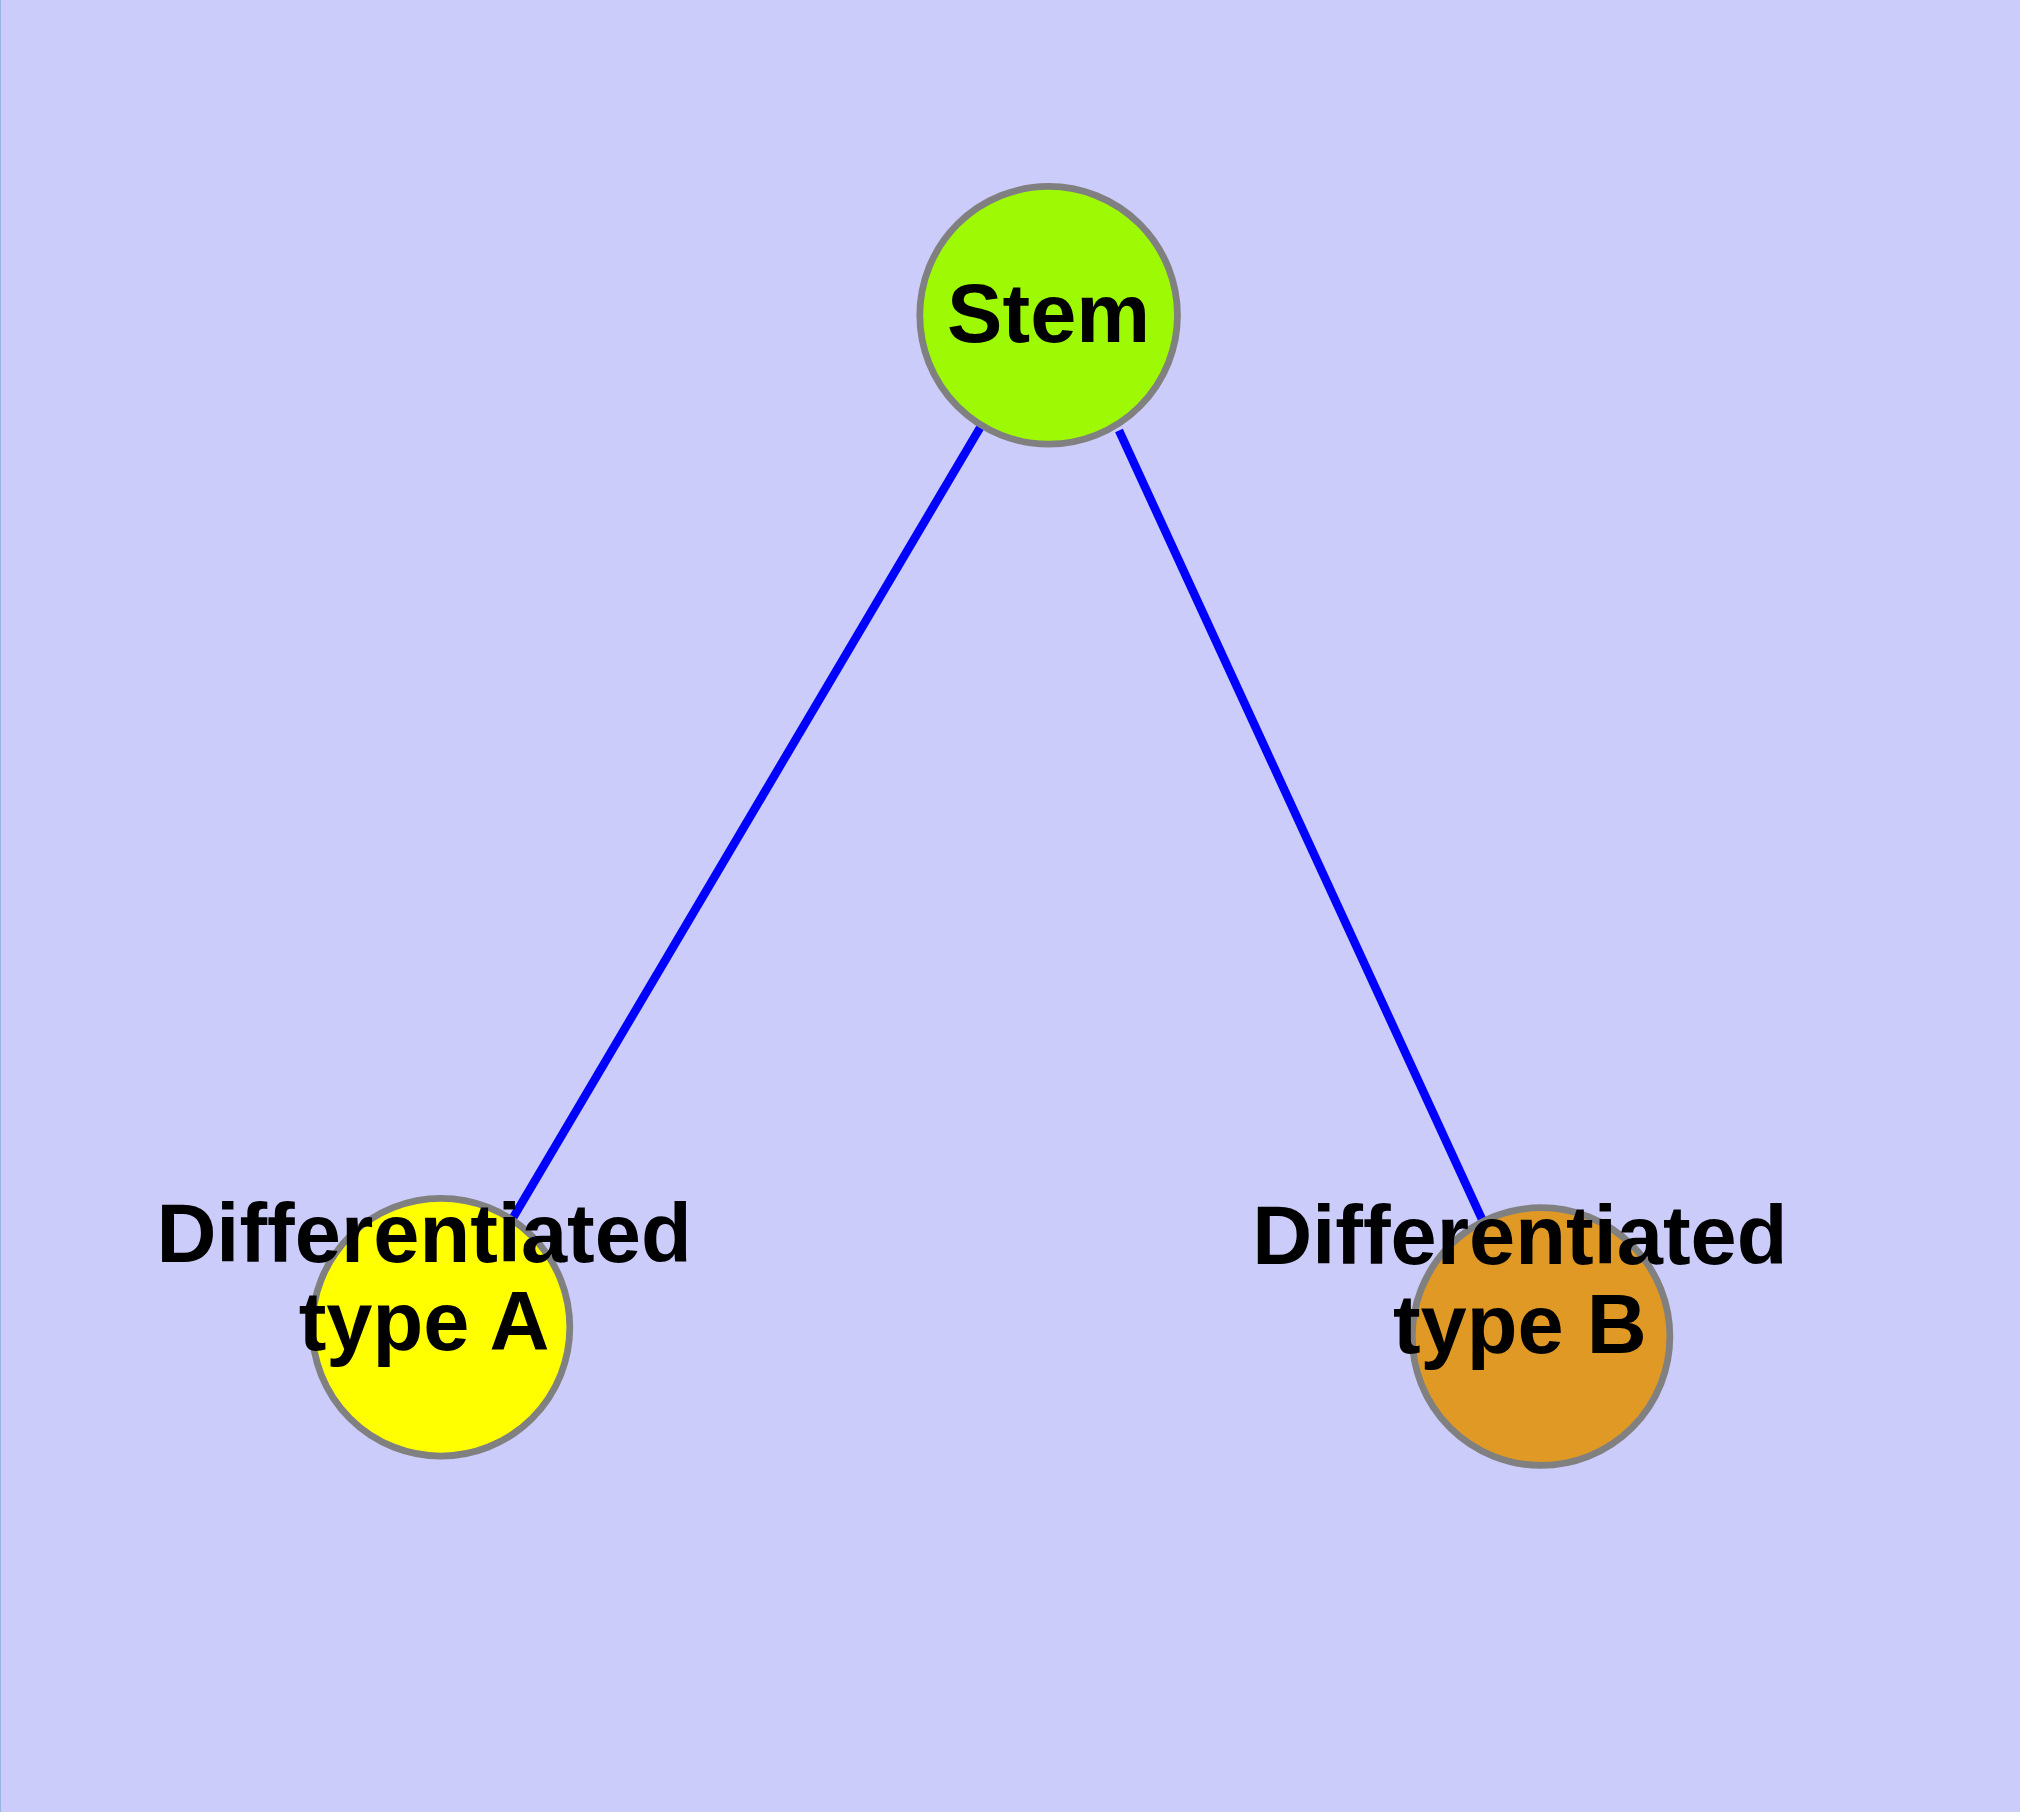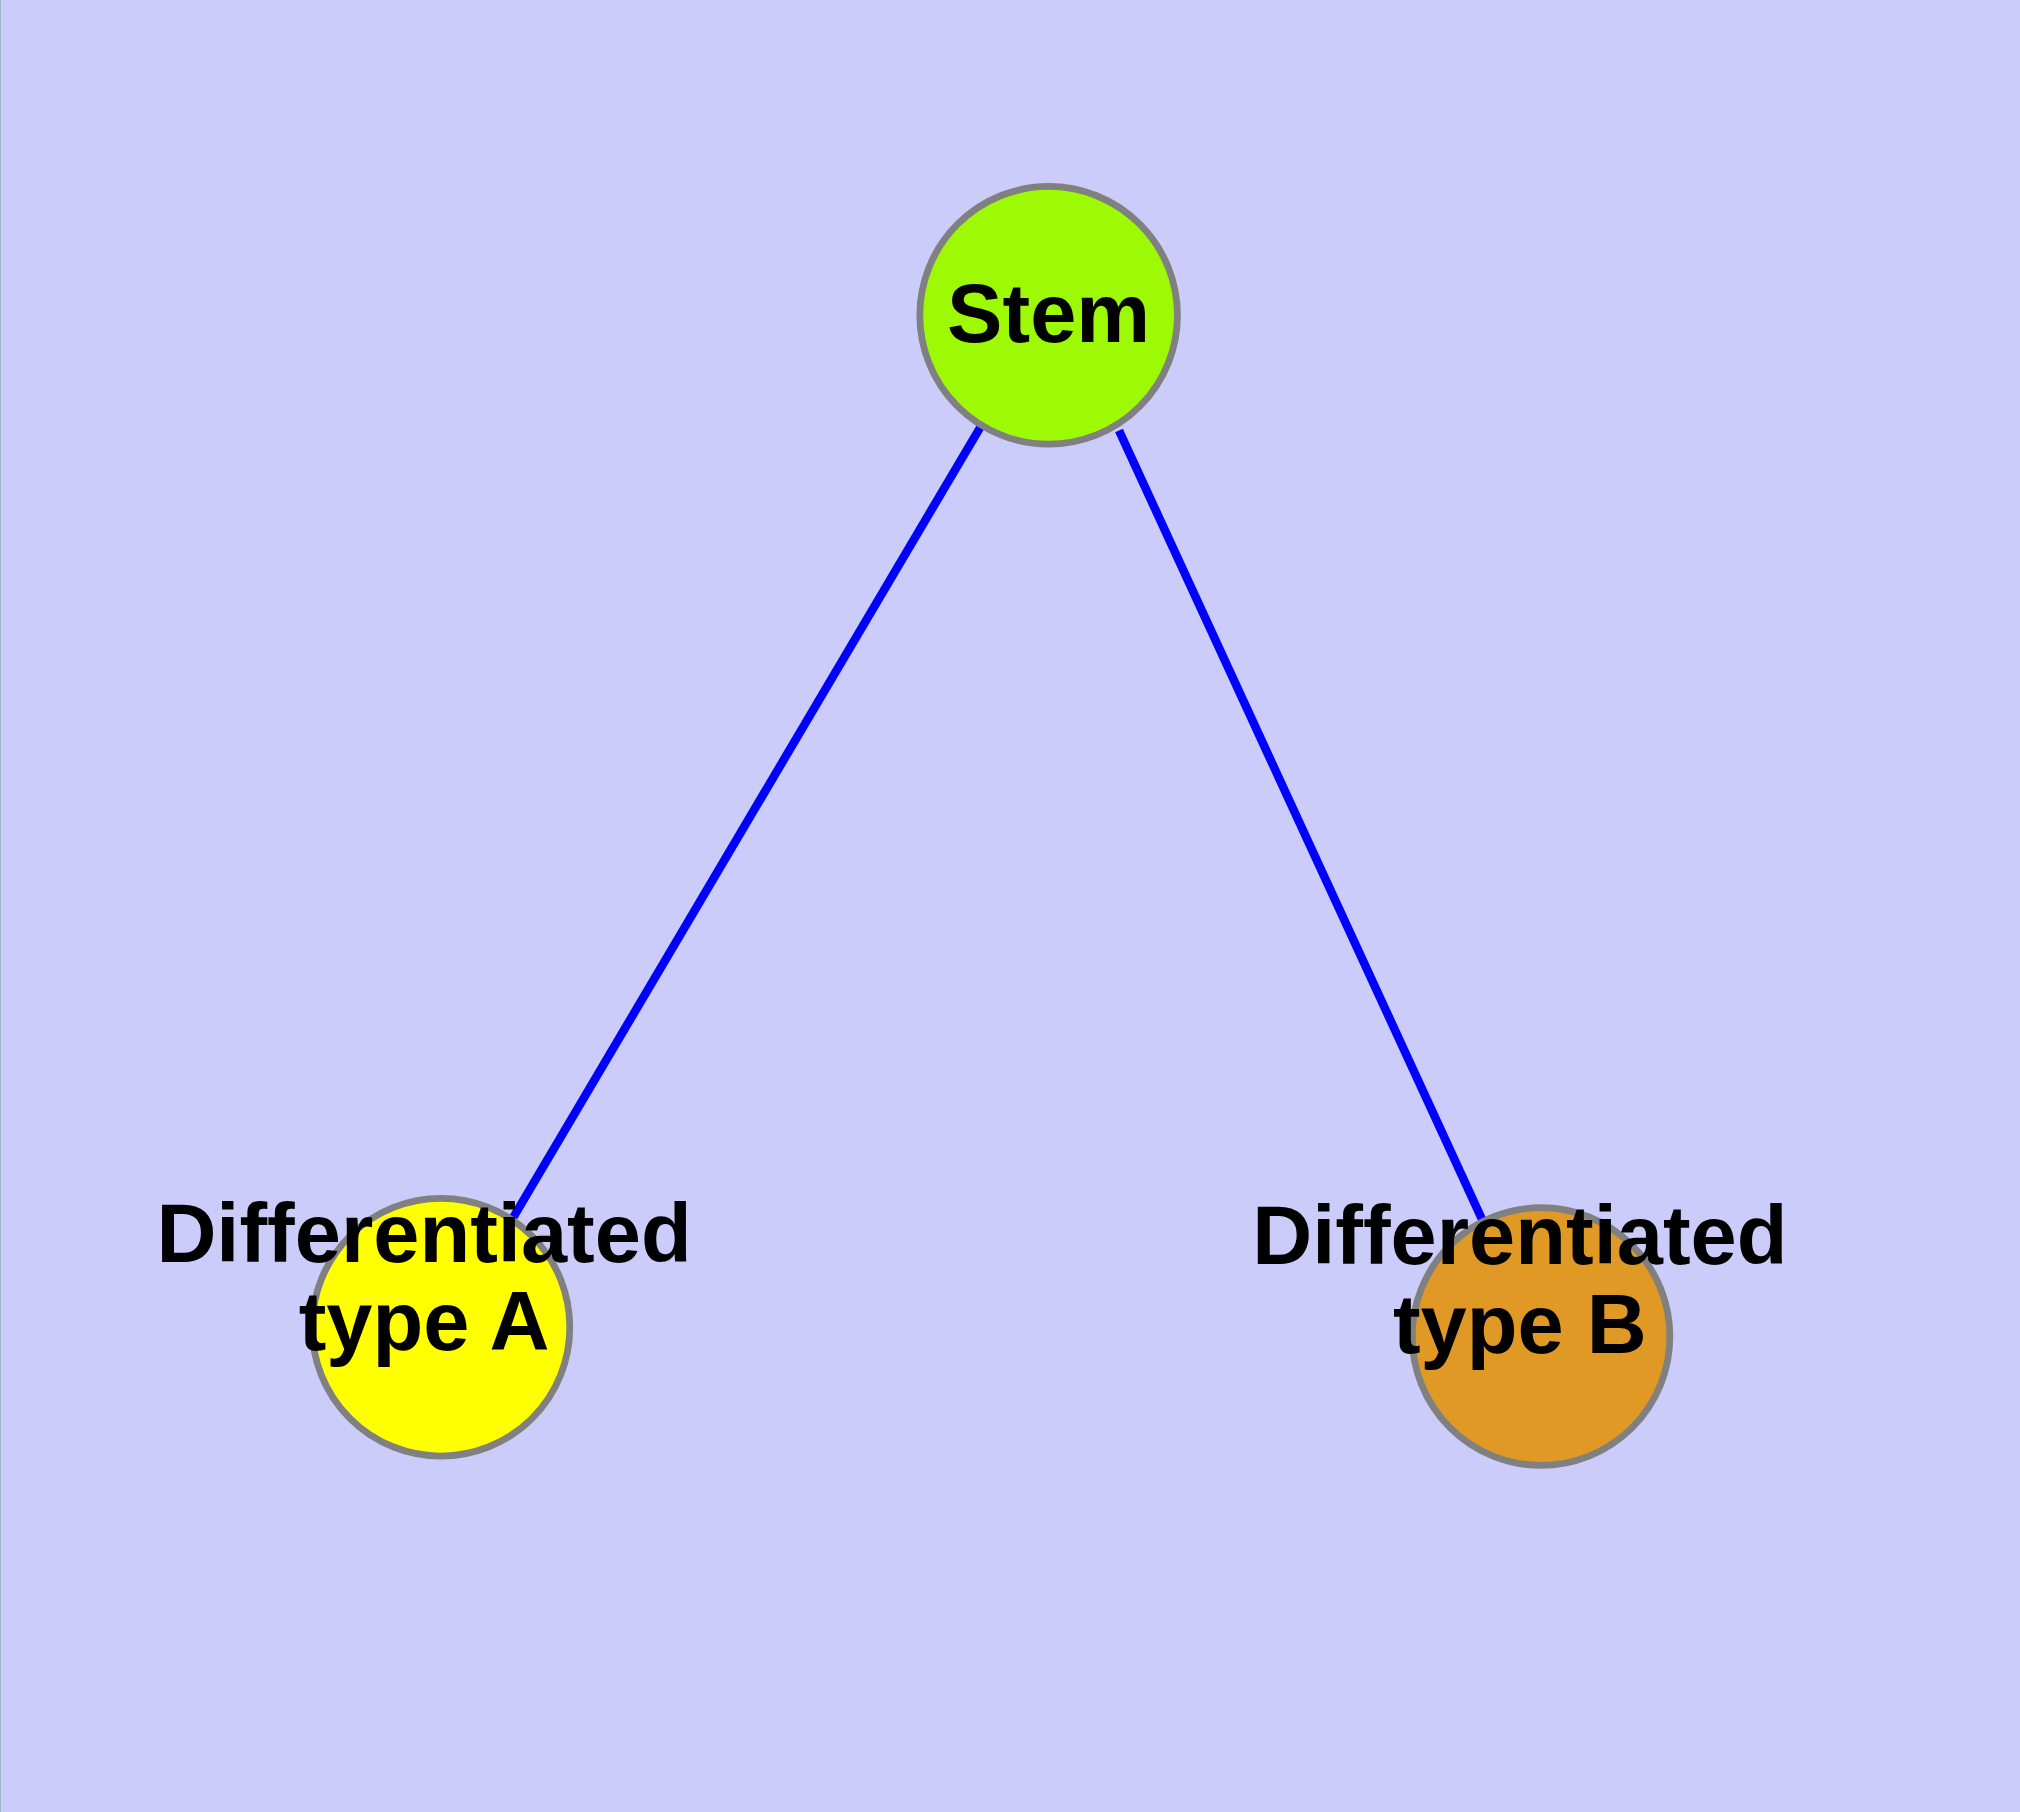--- a/index.html
+++ b/index.html
@@ -26,21 +26,21 @@
     font-family: "Liberation Sans", sans-serif;
     font-weight: bold;
     fill: #000000;
     text-anchor: middle;
     dominant-baseline: middle;
   }
 </style>
 </head>
 <body>
 
-<div id="canvas" style="background: #15803d;">
+<div id="canvas" style="background: #0369a1;">
   <svg id="graph-svg" viewBox="0 0 2384 2138">
     <rect id="bg-rect" x="0" y="0" width="2384" height="2138" fill="#ccccfa"></rect>
     <g id="edges-group">
         <line x1="1157" y1="503" x2="602" y2="1442" stroke="#0000ff" stroke-width="10" stroke-linecap="butt"></line>
         <line x1="1320" y1="508" x2="1749" y2="1440" stroke="#0000ff" stroke-width="10" stroke-linecap="butt"></line>
       </g>
     <g id="nodes-group">
         <circle cx="1237" cy="372" r="152" fill="#9efa04" stroke="#808080" stroke-width="8"></circle>
         <circle cx="520" cy="1566" r="152" fill="#ffff00" stroke="#808080" stroke-width="8"></circle>
         <circle cx="1818" cy="1577" r="152" fill="#e09925" stroke="#808080" stroke-width="8"></circle>

